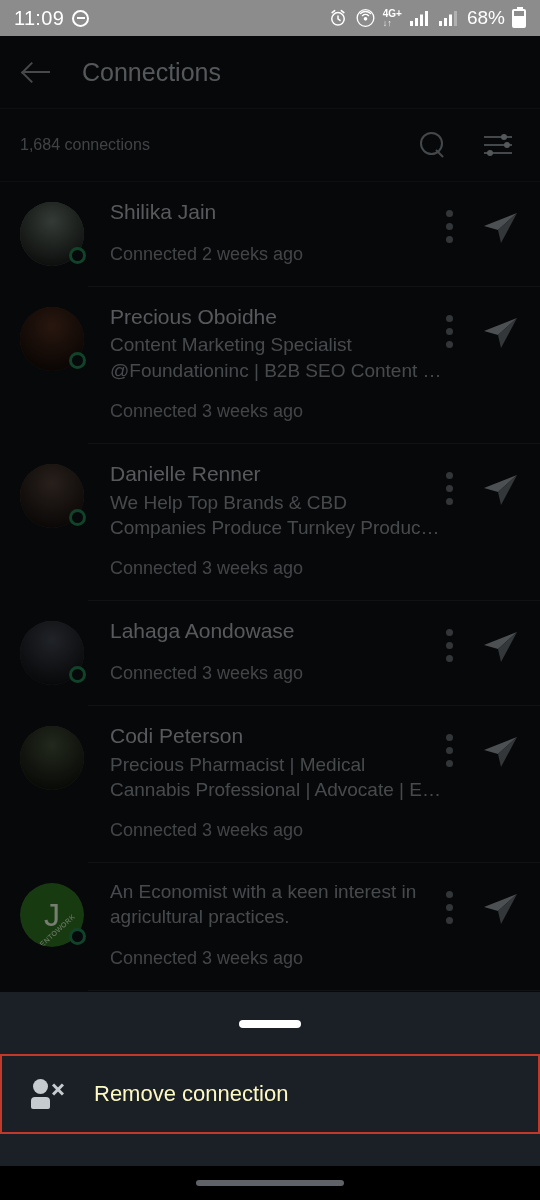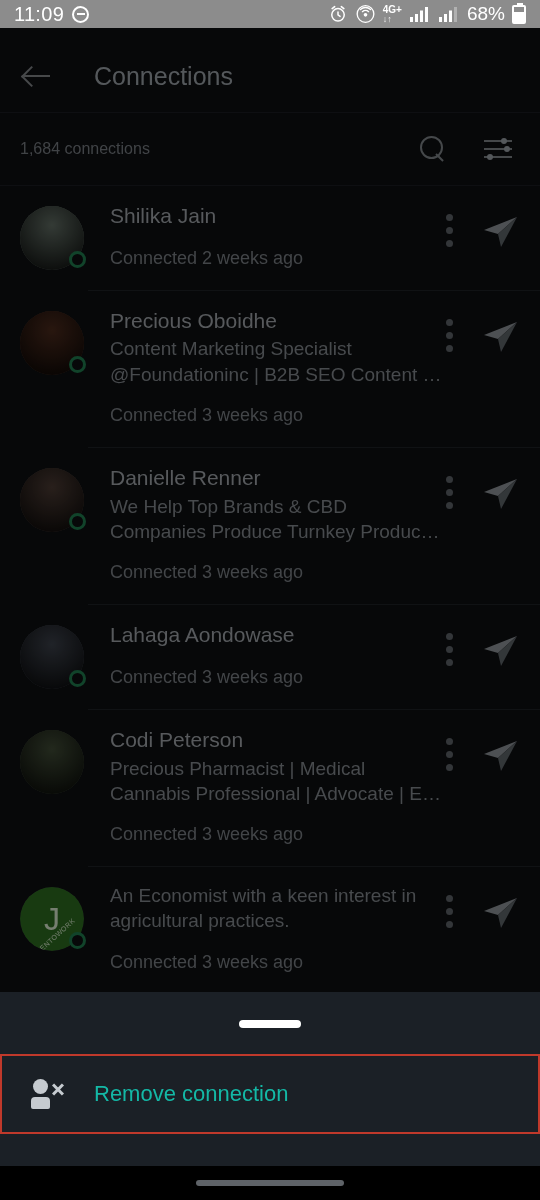--- a/index.html
+++ b/index.html
@@ -5,40 +5,40 @@
   * { margin:0; padding:0; box-sizing:border-box; }
   html,body { width:540px; height:1200px; background:#000; overflow:hidden; }
   body {
     font-family:"Liberation Sans", sans-serif;
     -webkit-font-smoothing:antialiased;
   }
   #screen { position:relative; width:540px; height:1200px; background:#0d0f11; }
 
   
   .statusbar{
-    height:28px; background:#8c8c8c; color:#fff;
+    height:36px; background:#8c8c8c; color:#fff;
     display:flex; align-items:center; padding:0 14px;
     font-size:19px; position:relative; z-index:40;
   }
   .sb-left{display:flex;align-items:center;gap:8px;}
   .sb-time{font-size:20px;letter-spacing:.3px;}
   .sb-right{margin-left:auto;display:flex;align-items:center;gap:7px;}
   .sb-batt-txt{font-size:19px;}
   .dnd{width:17px;height:17px;border:2px solid #fff;border-radius:50%;position:relative;display:inline-block;}
   .dnd:after{content:"";position:absolute;left:2.5px;top:5.5px;width:8px;height:2px;background:#fff;}
   .batt{width:14px;height:19px;border:2px solid #fff;border-radius:2px;position:relative;background:linear-gradient(to top,#fff 68%,transparent 68%);}
   .batt:before{content:"";position:absolute;top:-4px;left:3px;width:6px;height:2px;background:#fff;}
   .net4g{display:flex;flex-direction:column;align-items:flex-start;line-height:1;}
   .net4g b{font-size:10px;font-weight:700;}
   .net4g i{font-size:9px;font-style:normal;opacity:.85;}
 
   
   .appbar{
     height:72px; display:flex; align-items:center;
-    padding:16px 24px; gap:42px; background:#0d0f11;margin-top:12px;
+    padding:16px 24px; gap:30px; background:#0d0f11;
   }
   .back-arrow{width:28px;height:28px;position:relative;cursor:pointer;opacity:.62;}
   .back-arrow:before{content:"";position:absolute;left:0;top:13px;width:26px;height:2px;background:#c9cdd2;}
   .back-arrow:after{content:"";position:absolute;left:0;top:7px;width:13px;height:13px;border-left:2px solid #c9cdd2;border-bottom:2px solid #c9cdd2;transform:rotate(45deg);}
   .page-title{font-size:25px;color:#9aa0a6;font-weight:400;}
 
   
   .subheader{
     height:74px;display:flex;align-items:center;padding:0 20px;
     border-top:1px solid #1a1d21; border-bottom:1px solid #1a1d21;
@@ -96,21 +96,21 @@
   .sheet{
     position:absolute;left:0;right:0;bottom:34px;z-index:20;
     background:#1b2026;padding-top:18px;
   }
   .grabber{width:62px;height:8px;border-radius:4px;background:#fff;margin:10px auto 26px auto;}
   .sheet-item{
     display:flex;align-items:center;gap:30px;
     padding:22px 28px;border:2px solid #c0392b;background:#1b2026;
     cursor:pointer;
   }
-  .sheet-item .label{font-size:22px;color:#14b8a6;}
+  .sheet-item .label{font-size:22px;color:#fef9c3;}
   .person-x{width:34px;height:32px;position:relative;flex:0 0 34px;}
   .person-x .head{position:absolute;left:3px;top:1px;width:15px;height:15px;border-radius:50%;background:#c6cbd0;}
   .person-x .body{position:absolute;left:1px;top:19px;width:19px;height:12px;border-radius:4px 4px 2px 2px;background:#c6cbd0;}
   .person-x .x1,.person-x .x2{position:absolute;top:10px;left:21px;width:14px;height:3px;background:#c6cbd0;}
   .person-x .x1{transform:rotate(45deg);}
   .person-x .x2{transform:rotate(-45deg);}
   .sheet-pad{height:32px;background:#1b2026;}
 
   
   .navbar{position:absolute;left:0;right:0;bottom:0;height:34px;background:#000;z-index:30;display:flex;align-items:center;justify-content:center;}

